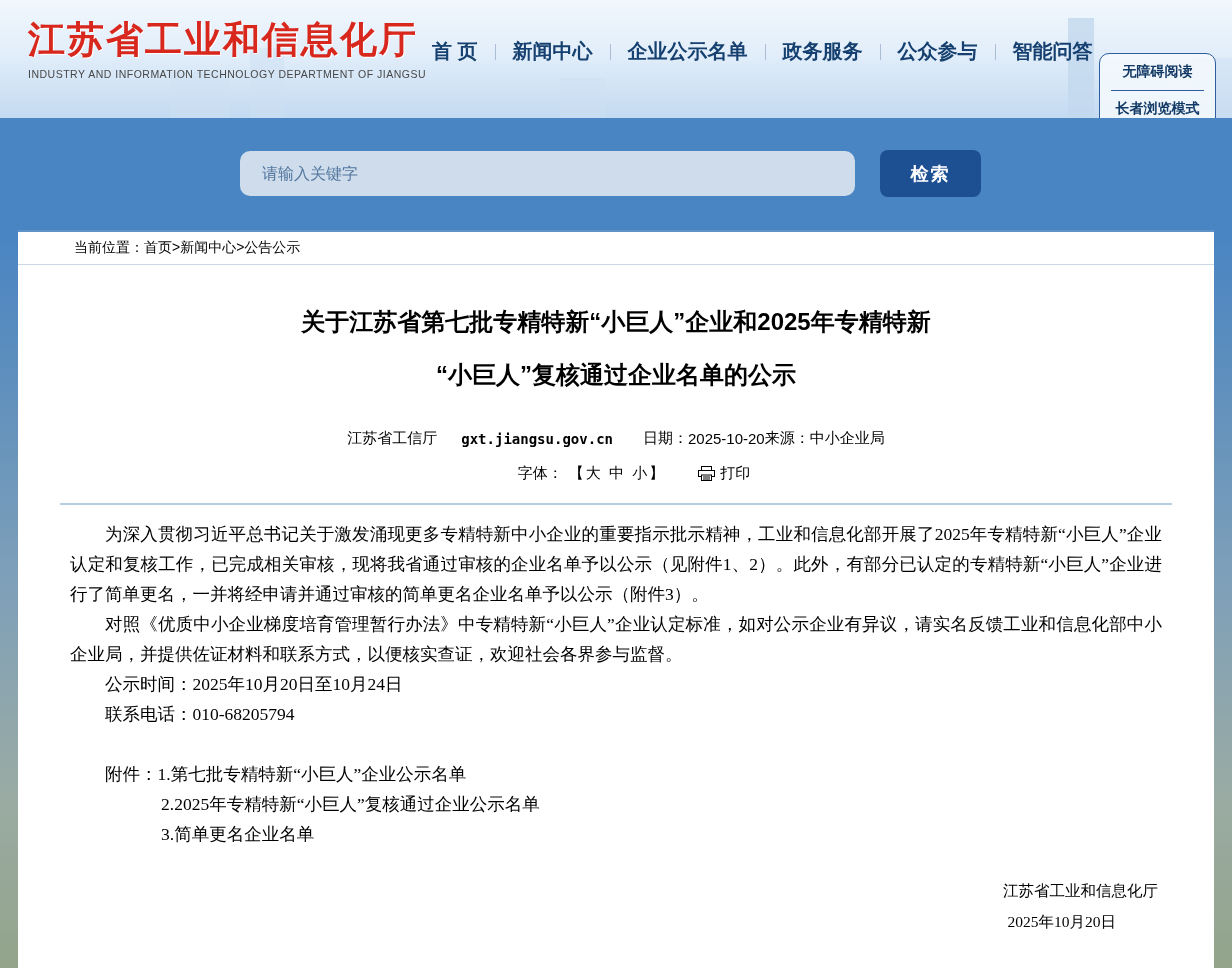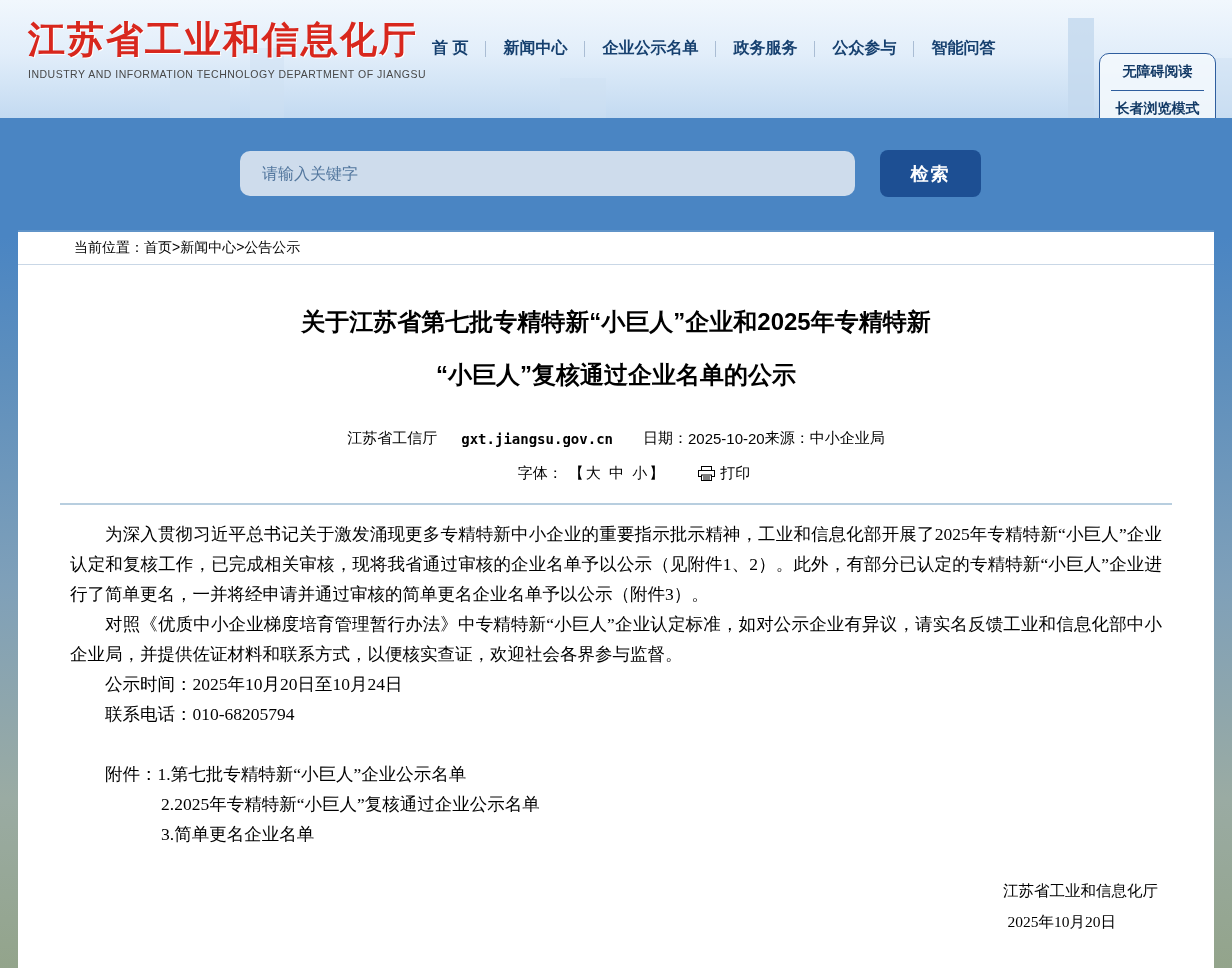--- a/index.html
+++ b/index.html
@@ -15,21 +15,21 @@
   .sk2 { left:250px; width:34px; height:70px; }
   .sk3 { left:560px; width:46px; height:40px; }
   .sk4 { left:1068px; width:26px; height:100px; background:#c3d8ee; opacity:.8; }
   .sk5 { left:1100px; width:70px; height:44px; }
   .sk6 { left:1190px; width:42px; height:60px; }
   .logo-block { position:absolute; left:28px; top:18px; }
   .logo-title { font-size:37px; font-weight:bold; color:#d8271d; letter-spacing:2px;
     text-shadow:1px 1px 0 #ffffff; line-height:44px; }
   .logo-sub { margin-top:6px; font-size:10.5px; color:#474747; letter-spacing:.5px; }
   .main-nav { position:absolute; left:432px; top:38px; display:flex; align-items:center; }
-  .nav-item { font-size:16px; font-weight:bold; color:#16406f; cursor:pointer; white-space:nowrap; }
+  .nav-item { font-size:20px; font-weight:bold; color:#16406f; cursor:pointer; white-space:nowrap; }
   .nav-sep { width:1px; height:16px; background:#aabdd4; margin:0 17px; }
   .access-box { position:absolute; right:16px; top:13px; width:117px;
     border:1px solid #2f5e9e; border-radius:10px; background:rgba(244,249,253,.85);
     overflow:hidden;margin-top:40px; }
   .access-row { display:block; width:100%; padding:9px 0; text-align:center;
     font-size:14px; color:#133a66; font-weight:bold; cursor:pointer; }
   .access-div { height:1px; background:#2f5e9e; margin:0 11px; }
 
   
   .body-bg { position:relative; height:850px;

